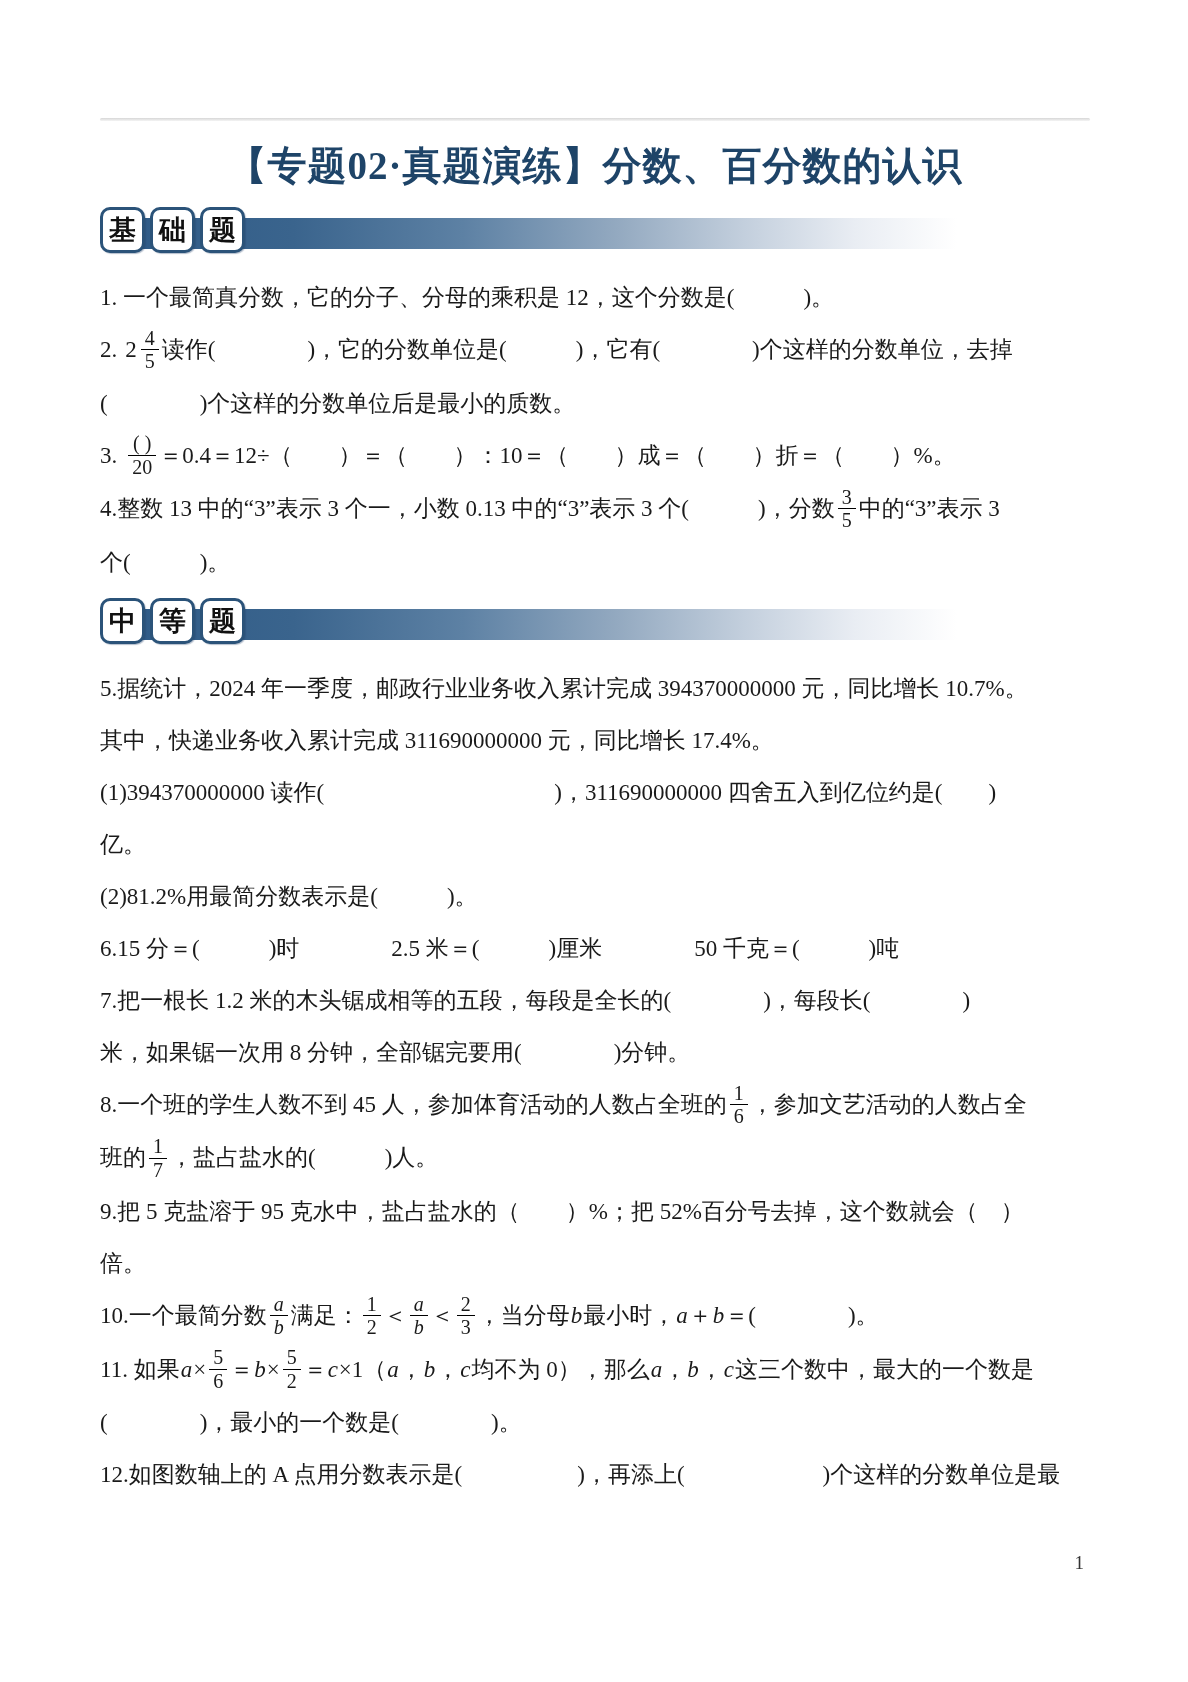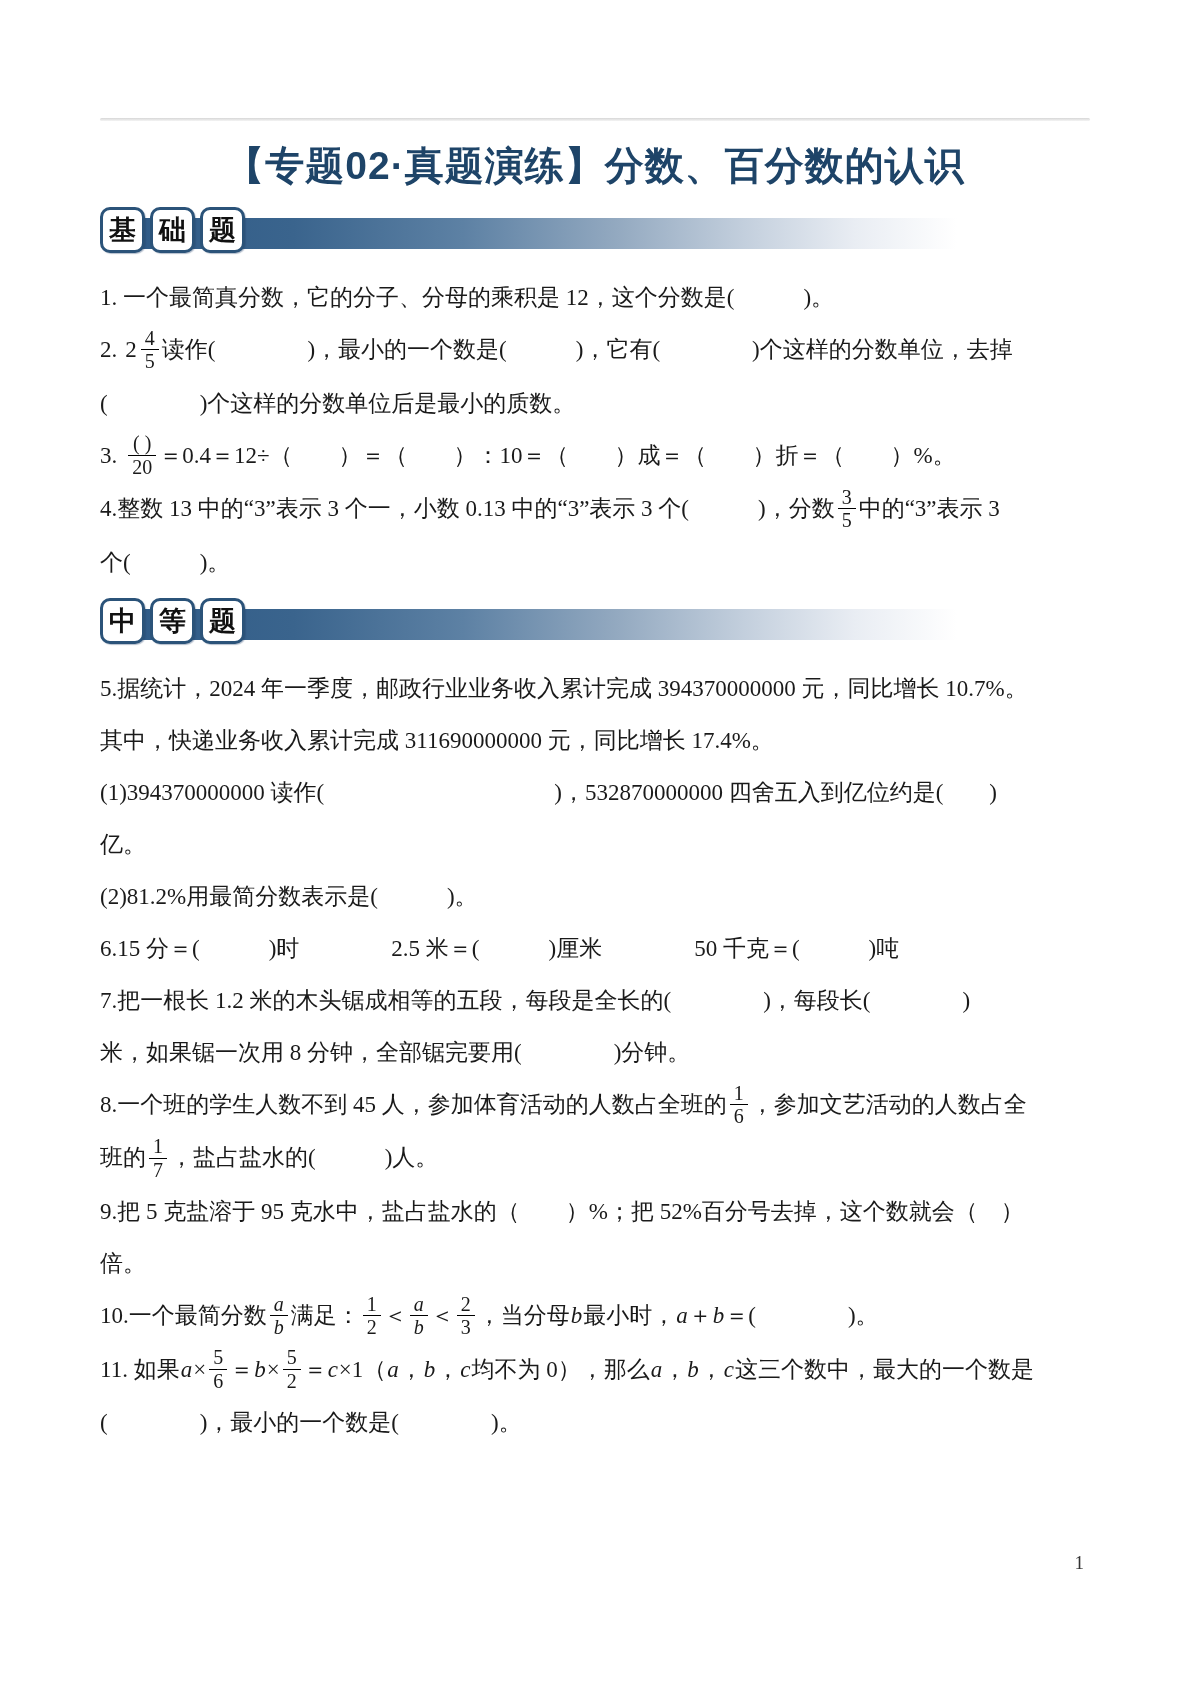--- a/index.html
+++ b/index.html
@@ -18,21 +18,21 @@
   .content{
     position:absolute;left:100px;top:118px;width:990px;
   }
   .top-rule{
     height:3px;border-radius:2px;
     background:linear-gradient(#d7d7d7,#f4f4f4);
     margin-bottom:18px;
   }
   .doc-title{
     text-align:center;
-    font-family:Liberation Sans, sans-serif;
+    font-family:Liberation Serif, serif;
     font-weight:800;
     font-size:39px;
     letter-spacing:1px;
     color:var(--title-color);
     margin:8px 0 14px 0;
     white-space:nowrap;
   }
   .sec-header{position:relative;height:52px;margin:10px 0 14px 0;}
   .sec-bar{
     position:absolute;left:6px;top:11px;height:31px;width:86%;
@@ -81,55 +81,56 @@
     <div class="sec-bar"></div>
     <div class="sec-badges">
       <span class="badge">基</span>
       <span class="badge">础</span>
       <span class="badge">题</span>
     </div>
   </div>
 
   <p class="q"><span>1. 一个最简真分数，它的分子、分母的乘积是 12，这个分数是(　　　)。</span></p>
 
-  <p class="q"><span class="qno">2.</span><span class="mixed"><span class="whole">2</span><span class="frac"><span class="num">4</span><span class="den">5</span></span></span><span>读作(　　　　)，最小的一个数是(　　　)，它有(　　　　)个这样的分数单位，去掉</span></p>
+  <p class="q"><span class="qno">2.</span><span class="mixed"><span class="whole">2</span><span class="frac"><span class="num">4</span><span class="den">5</span></span></span><span>读作(　　　　)，它的分数单位是(　　　)，它有(　　　　)个这样的分数单位，去掉</span></p>
   <p class="q"><span>(　　　　)个这样的分数单位后是最小的质数。</span></p>
 
   <p class="q"><span class="qno">3.</span><span class="frac"><span class="num">( )</span><span class="den">20</span></span><span>＝0.4＝12÷（　　）＝（　　）：10＝（　　）成＝（　　）折＝（　　）%。</span></p>
 
   <p class="q"><span>4.整数 13 中的“3”表示 3 个一，小数 0.13 中的“3”表示 3 个(　　　)，分数</span><span class="frac"><span class="num">3</span><span class="den">5</span></span><span>中的“3”表示 3</span></p>
   <p class="q"><span>个(　　　)。</span></p>
 
   <div class="sec-header">
     <div class="sec-bar"></div>
     <div class="sec-badges">
       <span class="badge">中</span>
       <span class="badge">等</span>
       <span class="badge">题</span>
     </div>
   </div>
 
   <p class="q"><span>5.据统计，2024 年一季度，邮政行业业务收入累计完成 394370000000 元，同比增长 10.7%。</span></p>
   <p class="q"><span>其中，快递业务收入累计完成 311690000000 元，同比增长 17.4%。</span></p>
-  <p class="q"><span>(1)394370000000 读作(　　　　　　　　　　)，532870000000 四舍五入到亿位约是(　　)</span></p>
+  <p class="q"><span>(1)394370000000 读作(　　　　　　　　　　)，311690000000 四舍五入到亿位约是(　　)</span></p>
   <p class="q"><span>亿。</span></p>
   <p class="q"><span>(2)81.2%用最简分数表示是(　　　)。</span></p>
 
   <p class="q"><span>6.15 分＝(　　　)时　　　　2.5 米＝(　　　)厘米　　　　50 千克＝(　　　)吨</span></p>
 
   <p class="q"><span>7.把一根长 1.2 米的木头锯成相等的五段，每段是全长的(　　　　)，每段长(　　　　)</span></p>
   <p class="q"><span>米，如果锯一次用 8 分钟，全部锯完要用(　　　　)分钟。</span></p>
 
   <p class="q"><span>8.一个班的学生人数不到 45 人，参加体育活动的人数占全班的</span><span class="frac"><span class="num">1</span><span class="den">6</span></span><span>，参加文艺活动的人数占全</span></p>
   <p class="q"><span>班的</span><span class="frac"><span class="num">1</span><span class="den">7</span></span><span>，盐占盐水的(　　　)人。</span></p>
 
   <p class="q"><span>9.把 5 克盐溶于 95 克水中，盐占盐水的（　　）%；把 52%百分号去掉，这个数就会（　）</span></p>
   <p class="q"><span>倍。</span></p>
 
   <p class="q"><span>10.一个最简分数</span><span class="frac vfrac"><span class="num">a</span><span class="den">b</span></span><span>满足：</span><span class="frac"><span class="num">1</span><span class="den">2</span></span><span>＜</span><span class="frac vfrac"><span class="num">a</span><span class="den">b</span></span><span>＜</span><span class="frac"><span class="num">2</span><span class="den">3</span></span><span>，当分母</span><span class="var">b</span><span>最小时，</span><span class="var">a</span><span>＋</span><span class="var">b</span><span>＝(　　　　)。</span></p>
 
   <p class="q"><span>11. 如果</span><span class="var">a</span><span>×</span><span class="frac"><span class="num">5</span><span class="den">6</span></span><span>＝</span><span class="var">b</span><span>×</span><span class="frac"><span class="num">5</span><span class="den">2</span></span><span>＝</span><span class="var">c</span><span>×1（</span><span class="var">a</span><span>，</span><span class="var">b</span><span>，</span><span class="var">c</span><span>均不为 0），那么</span><span class="var">a</span><span>，</span><span class="var">b</span><span>，</span><span class="var">c</span><span>这三个数中，最大的一个数是</span></p>
   <p class="q"><span>(　　　　)，最小的一个数是(　　　　)。</span></p>
 
+  <p class="q"><span>12.如图数轴上的 A 点用分数表示是(　　　　　)，再添上(　　　　　　)个这样的分数单位是最</span></p>
 
 </div>
 
 <div class="page-num">1</div>
 
 </body></html>

